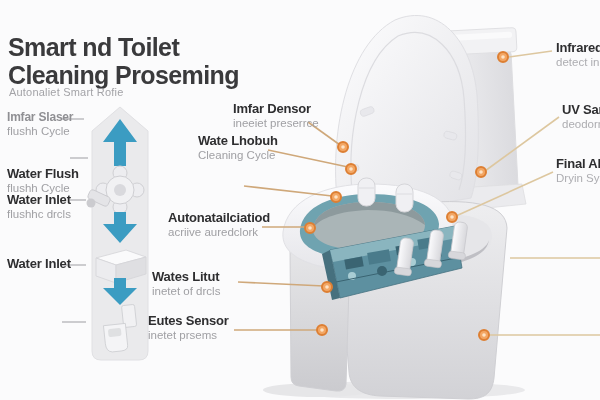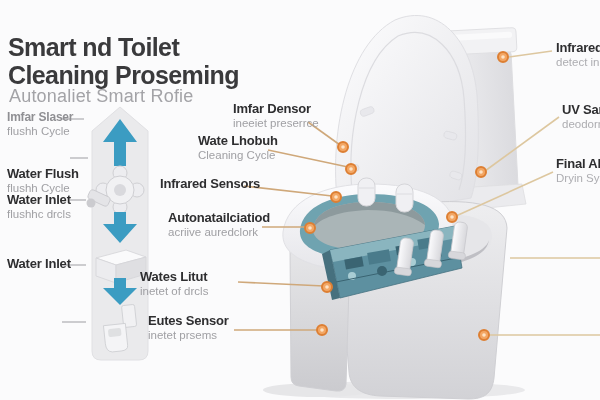--- a/index.html
+++ b/index.html
@@ -3,21 +3,21 @@
 <meta charset="utf-8">
 <style>
   html,body{margin:0;padding:0;background:#fff;}
   .canvas{
     position:relative;width:600px;height:400px;overflow:hidden;
     background:#fbfbfc;font-family:"Liberation Sans",sans-serif;
   }
   .art{position:absolute;left:0;top:0;width:600px;height:400px;}
   .title{position:absolute;left:8px;top:34px;line-height:1.1;
     font-size:25px;font-weight:700;letter-spacing:-0.6px;color:#3a3a3c;}
-  .subtitle{position:absolute;left:9px;top:86px;font-size:18px;color:#a3a3a7;letter-spacing:0.2px;text-align:center;}
+  .subtitle{position:absolute;left:9px;top:86px;font-size:11px;color:#a3a3a7;letter-spacing:0.2px;text-align:center;}
   .lbl{position:absolute;white-space:nowrap;}
   .lbl .h{font-weight:700;font-size:13px;color:#2e2e30;letter-spacing:-0.2px;}
   .lbl .s{font-size:11.5px;color:#a0a0a4;margin-top:1px;}
   .lbl.muted .h{color:#8f8f93;font-size:12px;}
   .lbl.right .s{color:#adadb1;}
 </style>
 </head>
 <body>
 
 <div class="canvas">
@@ -252,27 +252,26 @@
 
   <div class="lbl" style="left:233px;top:101px">
     <div class="h">Imfar Densor</div>
     <div class="s">ineeiet preserrce</div>
   </div>
   <div class="lbl" style="left:198px;top:133px">
     <div class="h">Wate Lhobuh</div>
     <div class="s">Cleaning Cycle</div>
   </div>
   <div class="lbl" style="left:160px;top:176px">
-    <div class="h">Infrared Sensors</div>
   </div>
   <div class="lbl" style="left:168px;top:210px">
     <div class="h">Autonatailciatiod</div>
     <div class="s">acriive auredclork</div>
   </div>
-  <div class="lbl" style="left:140px;top:269px">
+  <div class="lbl" style="left:152px;top:269px">
     <div class="h">Wates Litut</div>
     <div class="s">inetet of drcls</div>
   </div>
   <div class="lbl" style="left:148px;top:313px">
     <div class="h">Eutes Sensor</div>
     <div class="s">inetet prsems</div>
   </div>
 
   <div class="lbl right" style="left:556px;top:40px">
     <div class="h">Infrared</div>

